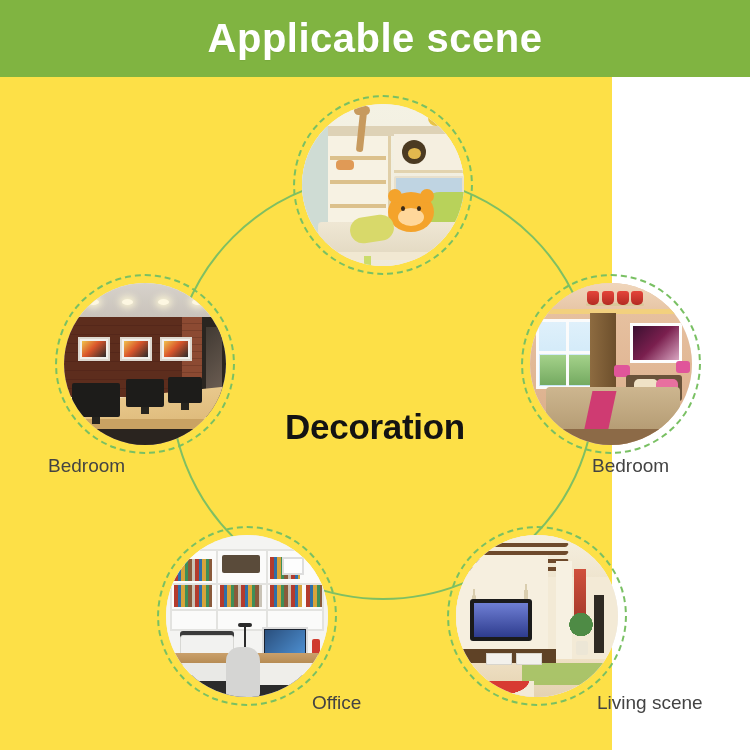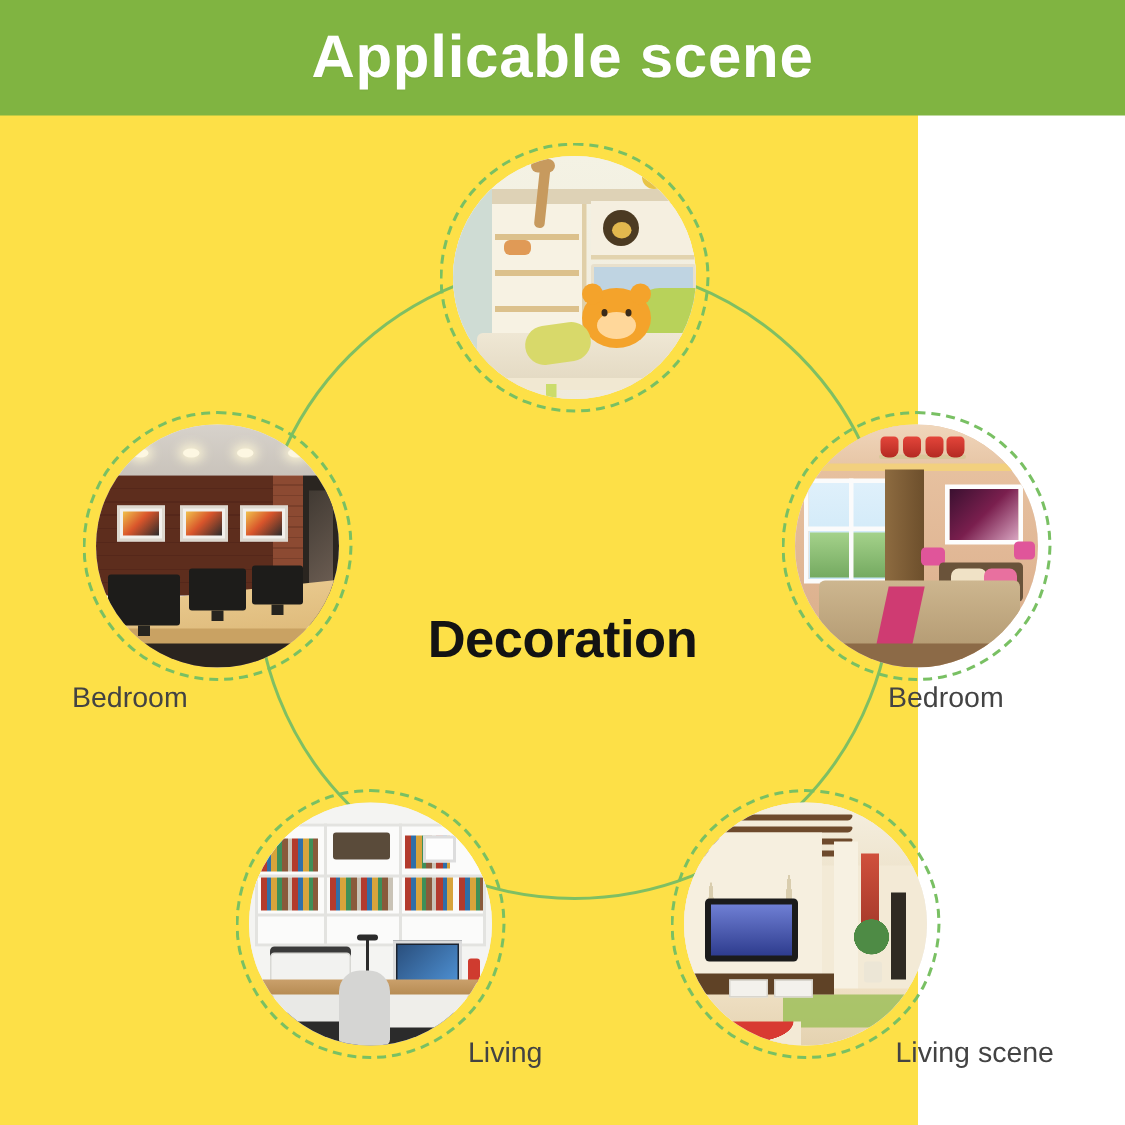--- a/index.html
+++ b/index.html
@@ -397,21 +397,21 @@
           <div class="st-printer"></div>
           <div class="st-redcup"></div>
           <div class="st-desk"></div>
           <div class="st-deskfr"></div>
           <div class="st-tray"></div>
           <div class="st-chair"></div>
         </div>
       </div>
       <div class="node-ring"></div>
     </div>
-    <div class="node-caption cap-study">Living</div>
+    <div class="node-caption cap-study">Office</div>
 
     <div class="node node-office">
       <div class="node-photo">
         <div class="scene">
           <div class="of-ceiling"></div>
           <div class="of-light of-l1"></div>
           <div class="of-light of-l2"></div>
           <div class="of-light of-l3"></div>
           <div class="of-light of-l4"></div>
           <div class="of-wall"></div>

